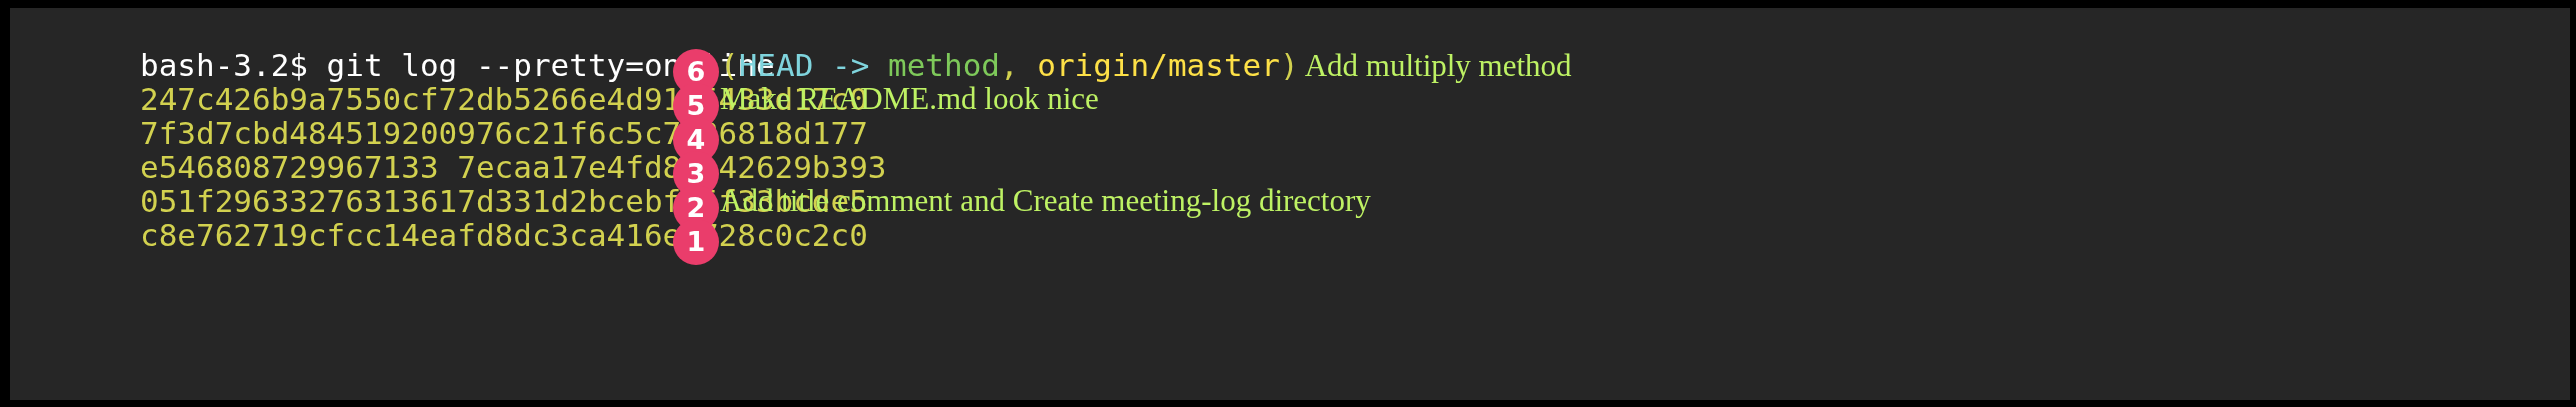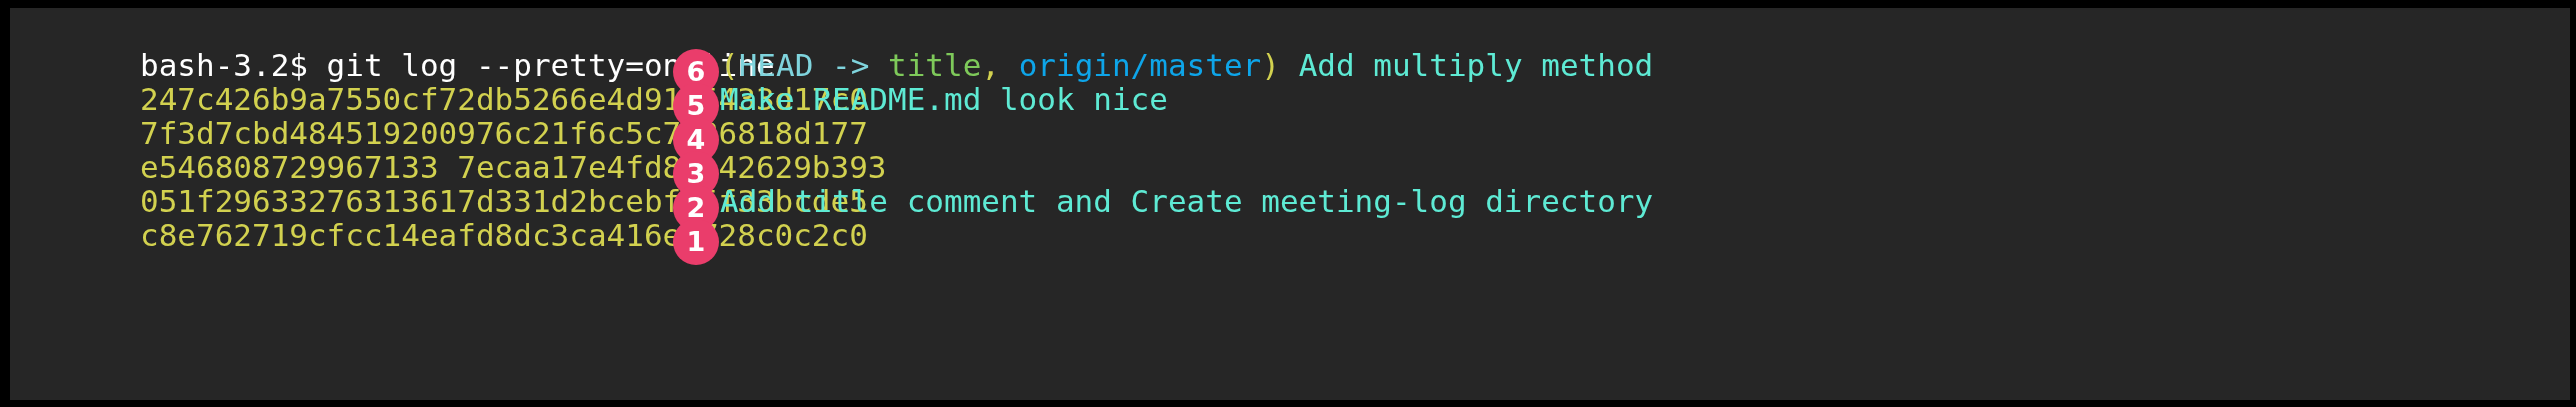--- a/index.html
+++ b/index.html
@@ -56,27 +56,28 @@
   .head {
     color: #7fd4dd;
   }
   .arrow {
     color: #7fd4dd;
   }
   .branch {
     color: #7ec95a;
   }
   .remote {
-    color: #0ea5e9;
+    color: #fde047;
   }
   .comma {
     color: #d2d14f;
   }
   .subject {
-    color: #5eead4;
+    color: #bef264;
+    font-family: Liberation Serif, serif;
   }
 
   
   .badge {
     position: absolute;
     left: 645px;
     top: 1px;
     width: 46px;
     height: 46px;
     border-radius: 50%;
@@ -106,21 +107,21 @@
 <div class="terminal">
   <div class="screen">
 
     <div class="line prompt-line">
       <span>bash-3.2$ git log --pretty=oneline</span>
     </div>
 
     <div class="line">
       <span class="hash">247c426b9a7550cf72db5266e4d91c5433d17c0</span>
       <span class="badge">6</span>
-      <span class="msg"><span class="paren">(</span><span class="head">HEAD</span><span class="arrow"> -&gt; </span><span class="branch">title</span><span class="comma">, </span><span class="remote">origin/master</span><span class="paren">)</span><span class="subject"> </span><span class="subject">Add multiply method</span></span>
+      <span class="msg"><span class="paren">(</span><span class="head">HEAD</span><span class="arrow"> -&gt; </span><span class="branch">method</span><span class="comma">, </span><span class="remote">origin/master</span><span class="paren">)</span><span class="subject"> </span><span class="subject">Add multiply method</span></span>
     </div>
 
     <div class="line">
       <span class="hash">7f3d7cbd484519200976c21f6c5c7536818d177</span>
       <span class="badge">5</span>
       <span class="msg subject">Make README.md look nice</span>
     </div>
 
     <div class="line">
       <span class="hash">e546808729967133 7ecaa17e4fd83b42629b393</span>

